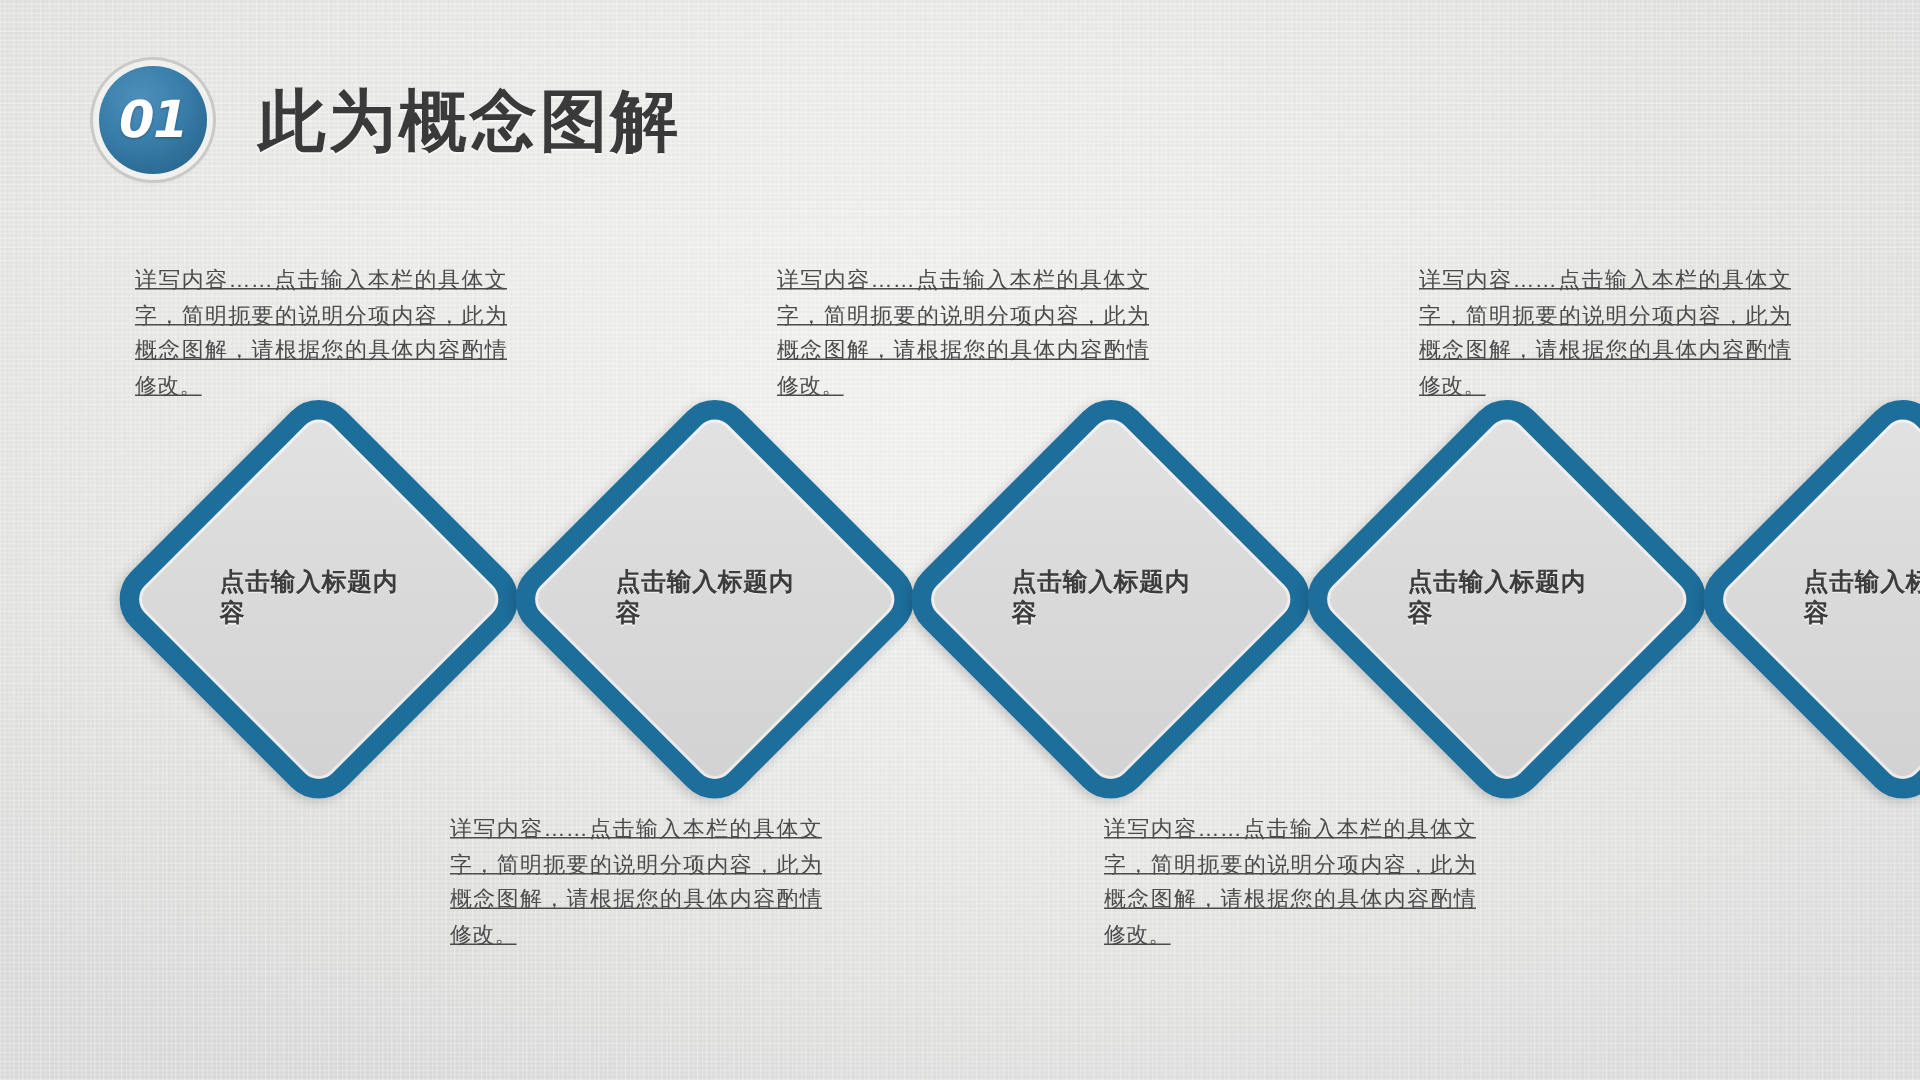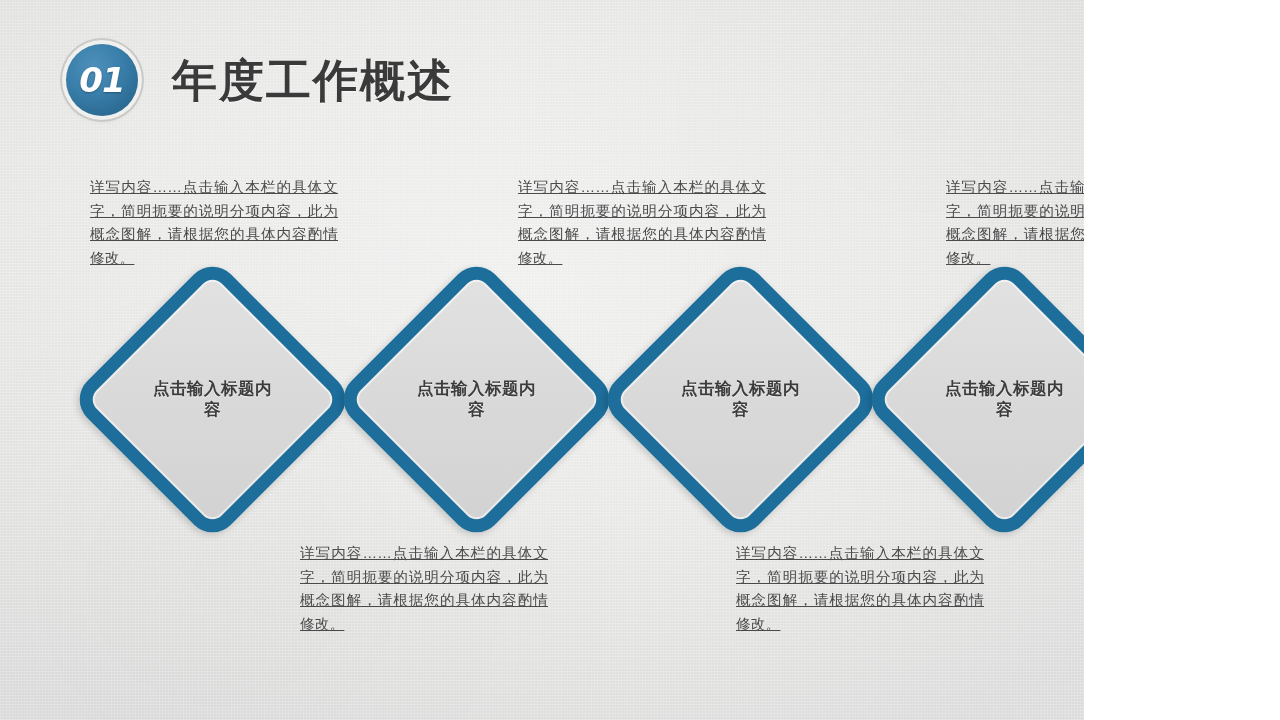--- a/index.html
+++ b/index.html
@@ -8,21 +8,21 @@
   }
   body {
     width: 1280px;
     height: 720px;
     overflow: hidden;
     font-family: "Liberation Sans", "DejaVu Sans", sans-serif;
   }
 
   #slide {
     position: relative;
-    width: 1084px;
+    width: 1280px;
     height: 720px;
     background:
       radial-gradient(ellipse 900px 500px at 48% 38%, #f2f2f1 0%, #ececeb 45%, #e4e4e3 78%, #dedede 100%);
     overflow: hidden;
   }
 
   
   #grain {
     position: absolute;
     inset: 0;
@@ -96,21 +96,21 @@
     box-shadow:
       0 3px 7px rgba(0,0,0,.17),
       inset 0 0 0 2px rgba(255,255,255,.55);
   }
   .diamond-label {
     position: absolute;
     left: 50%;
     top: 50%;
     transform: translate(-50%, -50%);
     width: 132px;
-    text-align: center;
+    text-align: left;
     font-size: 16.5px;
     font-weight: bold;
     color: #3c3c3c;
     line-height: 1.32;
     letter-spacing: .5px;
     text-shadow: 0 1px 0 rgba(255,255,255,.6);
   }
 
   
   .para {
@@ -129,21 +129,21 @@
 <body>
 
 <div id="slide">
 
   <div id="grain"></div>
 
   <div id="header">
     <div class="badge">
       <span class="badge-text">01</span>
     </div>
-    <div id="page-title">年度工作概述</div>
+    <div id="page-title">此为概念图解</div>
   </div>
 
   <div class="para" style="left:90px;  top:176px;">详写内容……点击输入本栏的具体文字，简明扼要的说明分项内容，此为概念图解，请根据您的具体内容酌情修改。</div>
   <div class="para" style="left:518px; top:176px;">详写内容……点击输入本栏的具体文字，简明扼要的说明分项内容，此为概念图解，请根据您的具体内容酌情修改。</div>
   <div class="para" style="left:946px; top:176px;">详写内容……点击输入本栏的具体文字，简明扼要的说明分项内容，此为概念图解，请根据您的具体内容酌情修改。</div>
 
   <div class="diamond" style="left:111px; top:298px;">
     <div class="diamond-shape"></div>
     <div class="diamond-label">点击输入标题内容</div>
   </div>

